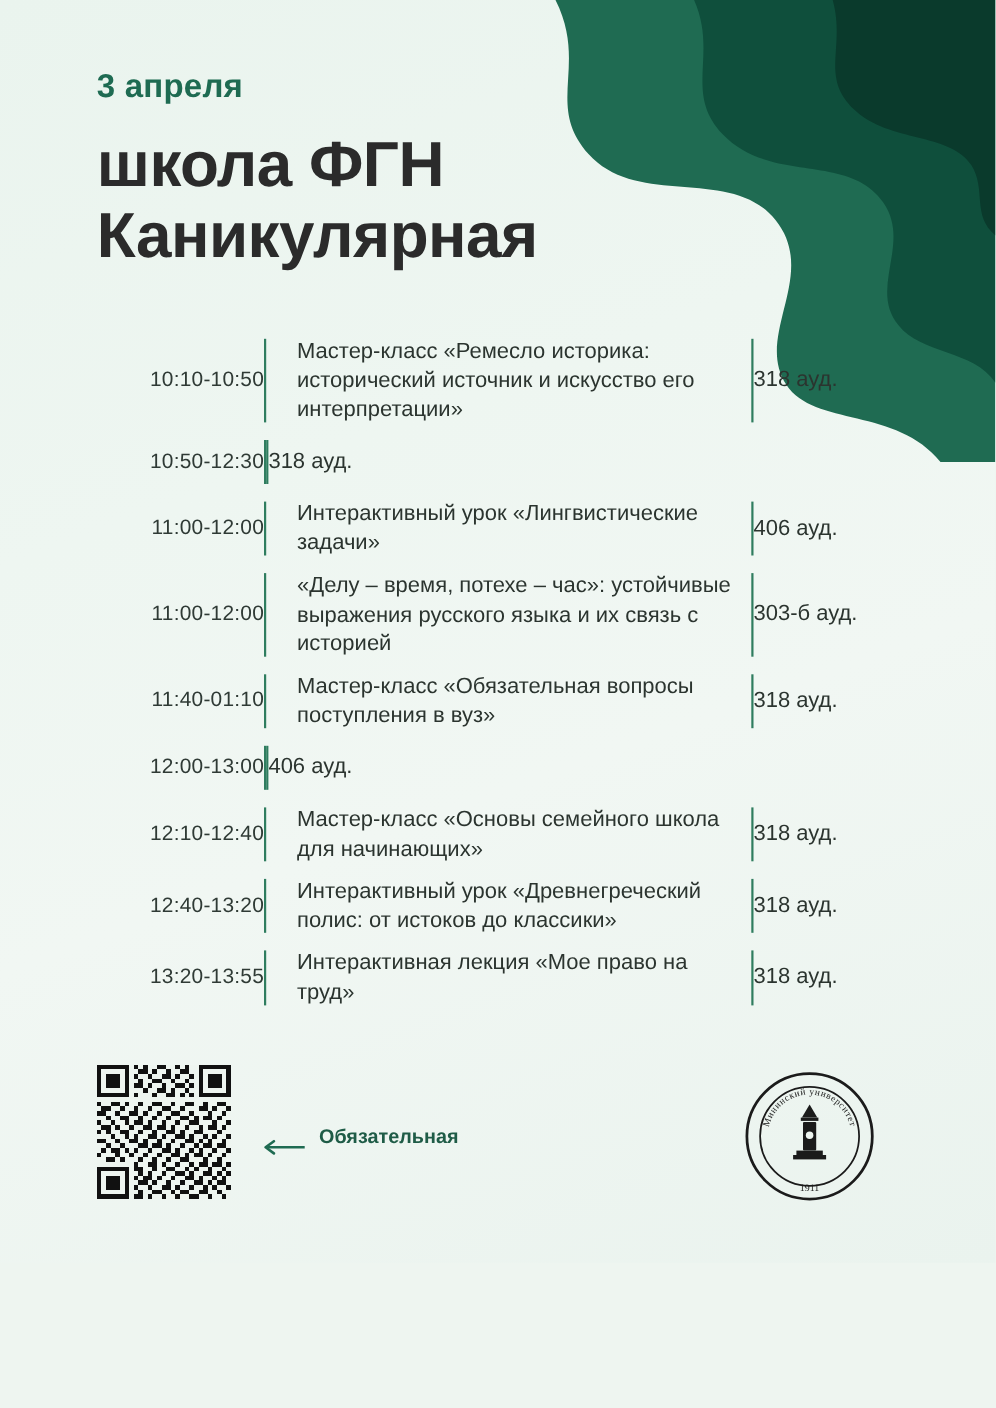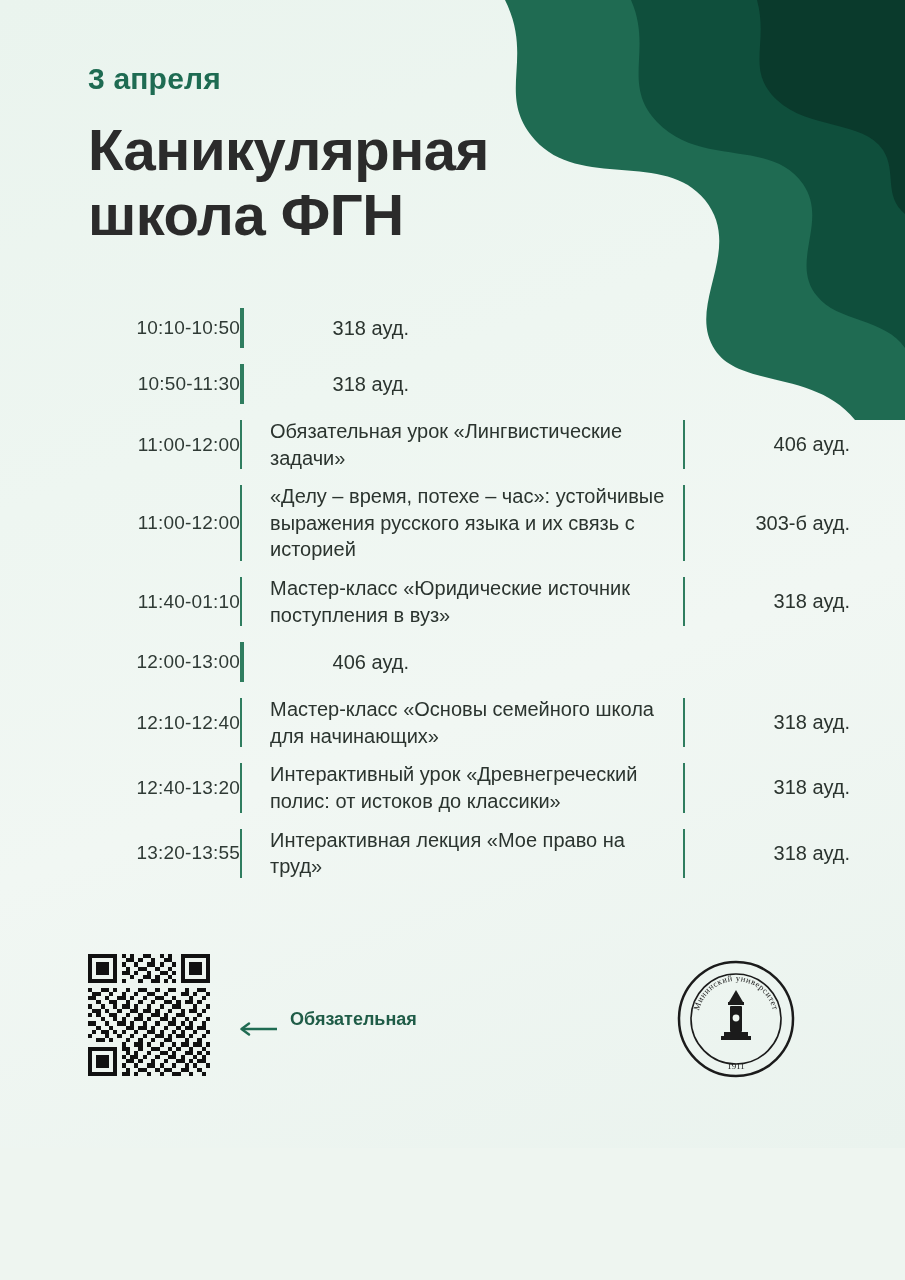--- a/index.html
+++ b/index.html
@@ -82,31 +82,29 @@
   .event {
     flex: 1 1 auto;
     padding: 0 18px 0 28px;
     color: #2b342f;
     font-size: 20px;
     line-height: 1.33;
   }
   .room {
     width: 165px;
     flex: 0 0 165px;
-    padding-left: 30px;
     color: #2b342f;
     font-size: 20px;
-    text-align: right;
   }
 
   .footer {
     position: absolute;
     left: 0;
     right: 0;
-    bottom: 44px;
+    bottom: 30px;
     height: 150px;
   }
   .qr {
     position: absolute;
     left: 88px;
     top: 0;
     width: 122px;
     height: 122px;
   }
   .arrow {
@@ -143,61 +141,62 @@
     <svg width="520" height="420" viewBox="0 0 520 420" xmlns="http://www.w3.org/2000/svg">
       <path fill="#1f6b52" d="M120,0 C150,60 110,95 150,140 C195,190 280,150 320,200 C360,250 300,305 330,350 C355,388 430,370 470,420 L520,420 L520,0 Z"></path>
       <path fill="#0f4f3c" d="M246,0 C268,50 236,84 272,122 C316,168 386,138 418,184 C444,222 404,262 432,296 C452,322 500,318 520,348 L520,0 Z"></path>
       <path fill="#0a3a2c" d="M372,0 C384,44 360,70 392,100 C424,130 478,120 498,150 C512,172 498,196 520,214 L520,0 Z"></path>
     </svg>
   </div>
 
   <div class="header">
     <div class="date-label">3 апреля</div>
     <div class="title">
+      <div>школа ФГН</div>
       <div>Каникулярная</div>
-      <div>школа ФГН</div>
     </div>
   </div>
 
   <div class="schedule">
 
     <div class="row">
       <div class="time">10:10-10:50</div>
       <div class="divider"></div>
+      <div class="event">Мастер-класс «Ремесло историка: исторический источник и искусство его интерпретации»</div>
       <div class="divider"></div>
       <div class="room">318 ауд.</div>
     </div>
 
     <div class="row">
-      <div class="time">10:50-11:30</div>
+      <div class="time">10:50-12:30</div>
       <div class="divider"></div>
       <div class="divider"></div>
       <div class="room">318 ауд.</div>
     </div>
 
     <div class="row">
       <div class="time">11:00-12:00</div>
       <div class="divider"></div>
-      <div class="event">Обязательная урок «Лингвистические задачи»</div>
+      <div class="event">Интерактивный урок «Лингвистические задачи»</div>
       <div class="divider"></div>
       <div class="room">406 ауд.</div>
     </div>
 
     <div class="row">
       <div class="time">11:00-12:00</div>
       <div class="divider"></div>
       <div class="event">«Делу – время, потехе – час»: устойчивые выражения русского языка и их связь с историей</div>
       <div class="divider"></div>
       <div class="room">303-б ауд.</div>
     </div>
 
     <div class="row">
       <div class="time">11:40-01:10</div>
       <div class="divider"></div>
-      <div class="event">Мастер-класс «Юридические источник поступления в вуз»</div>
+      <div class="event">Мастер-класс «Обязательная вопросы поступления в вуз»</div>
       <div class="divider"></div>
       <div class="room">318 ауд.</div>
     </div>
 
     <div class="row">
       <div class="time">12:00-13:00</div>
       <div class="divider"></div>
       <div class="divider"></div>
       <div class="room">406 ауд.</div>
     </div>

